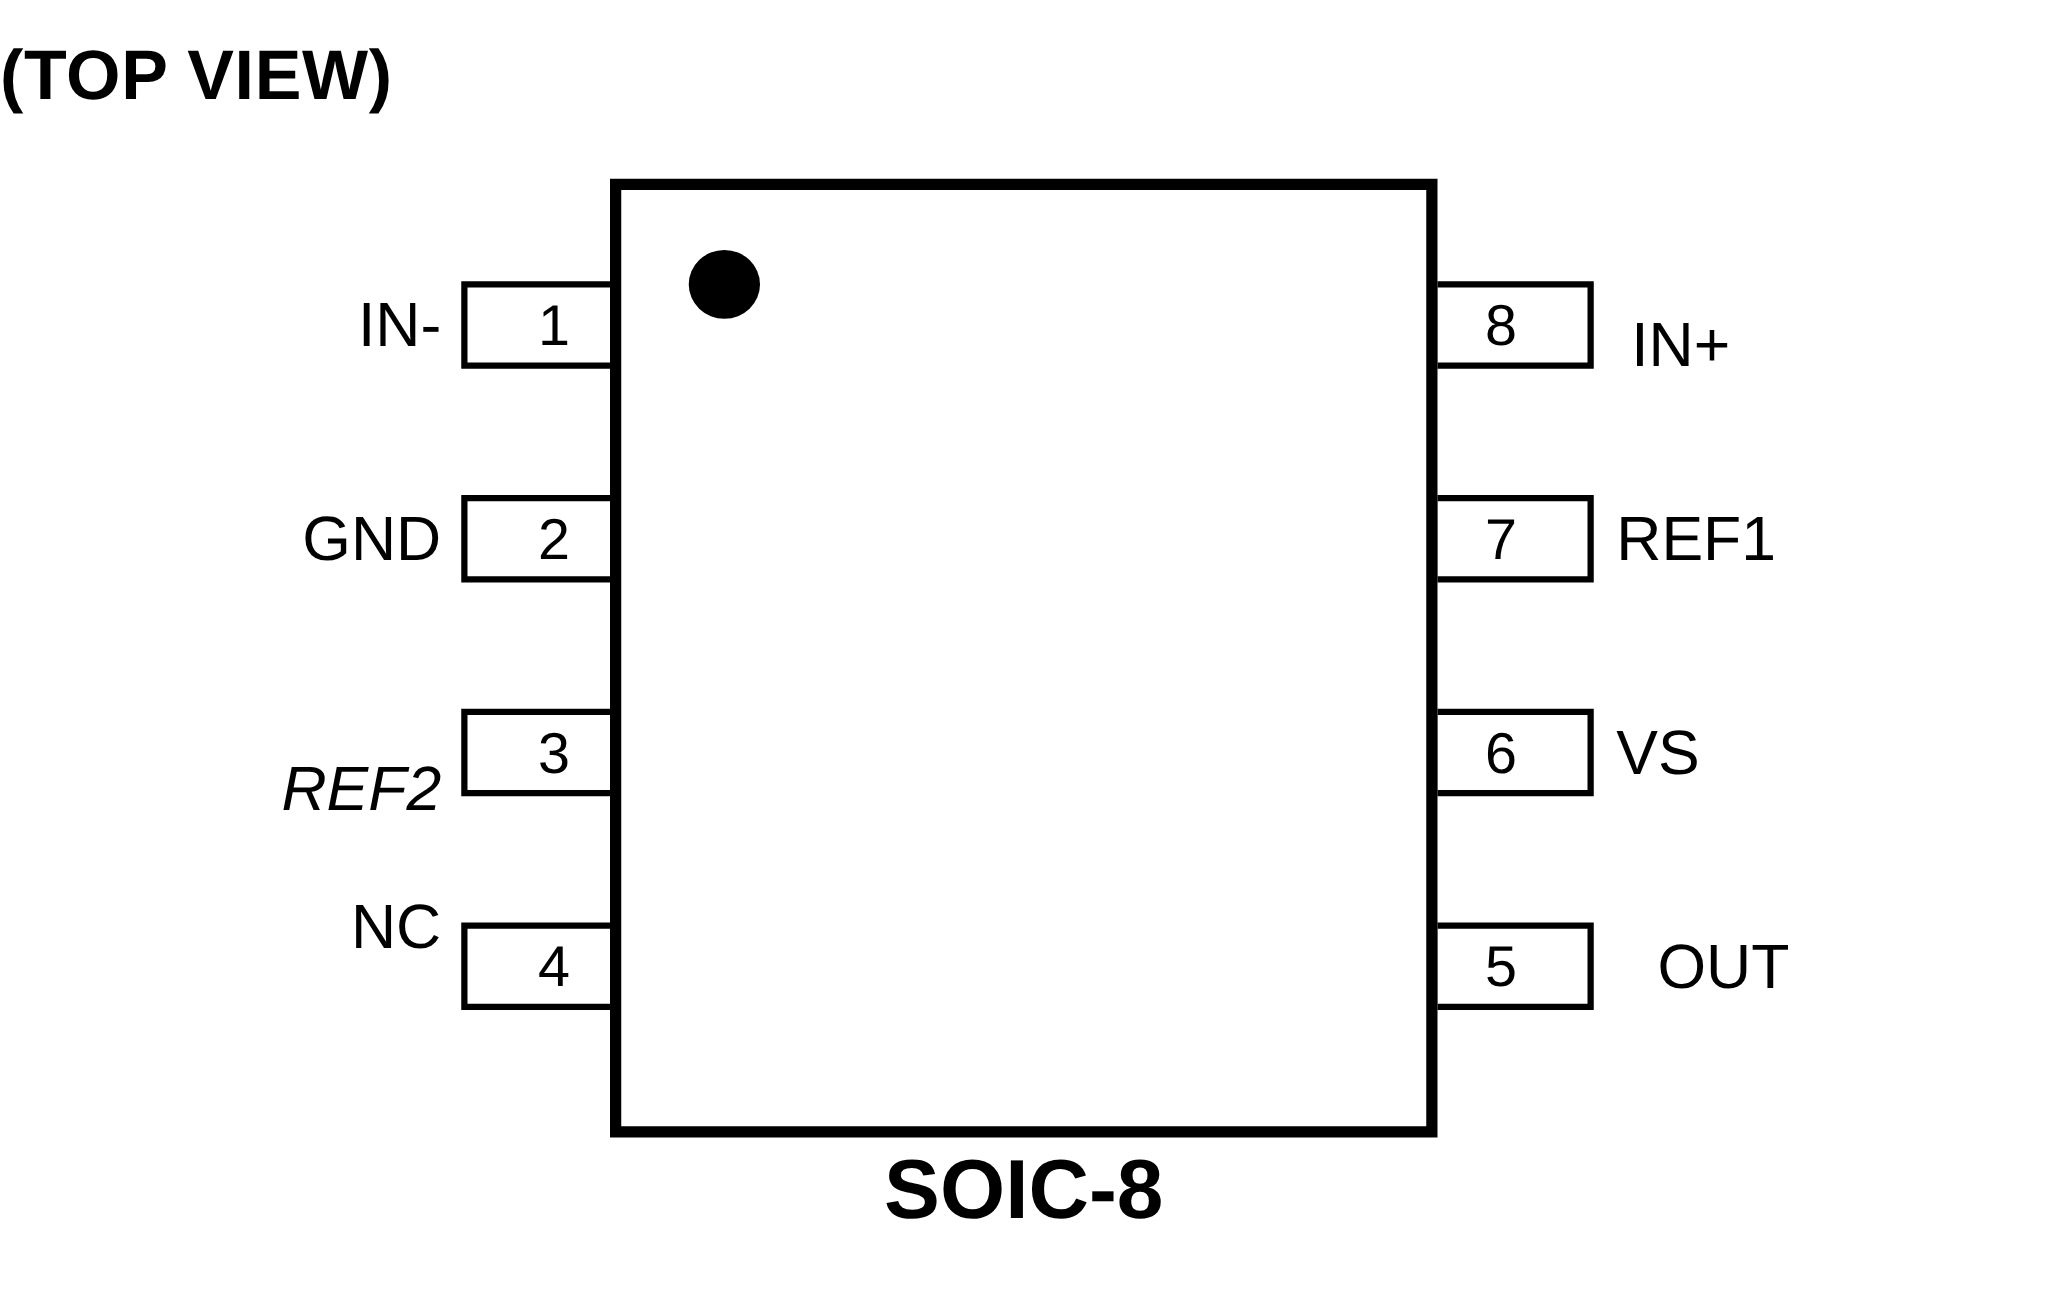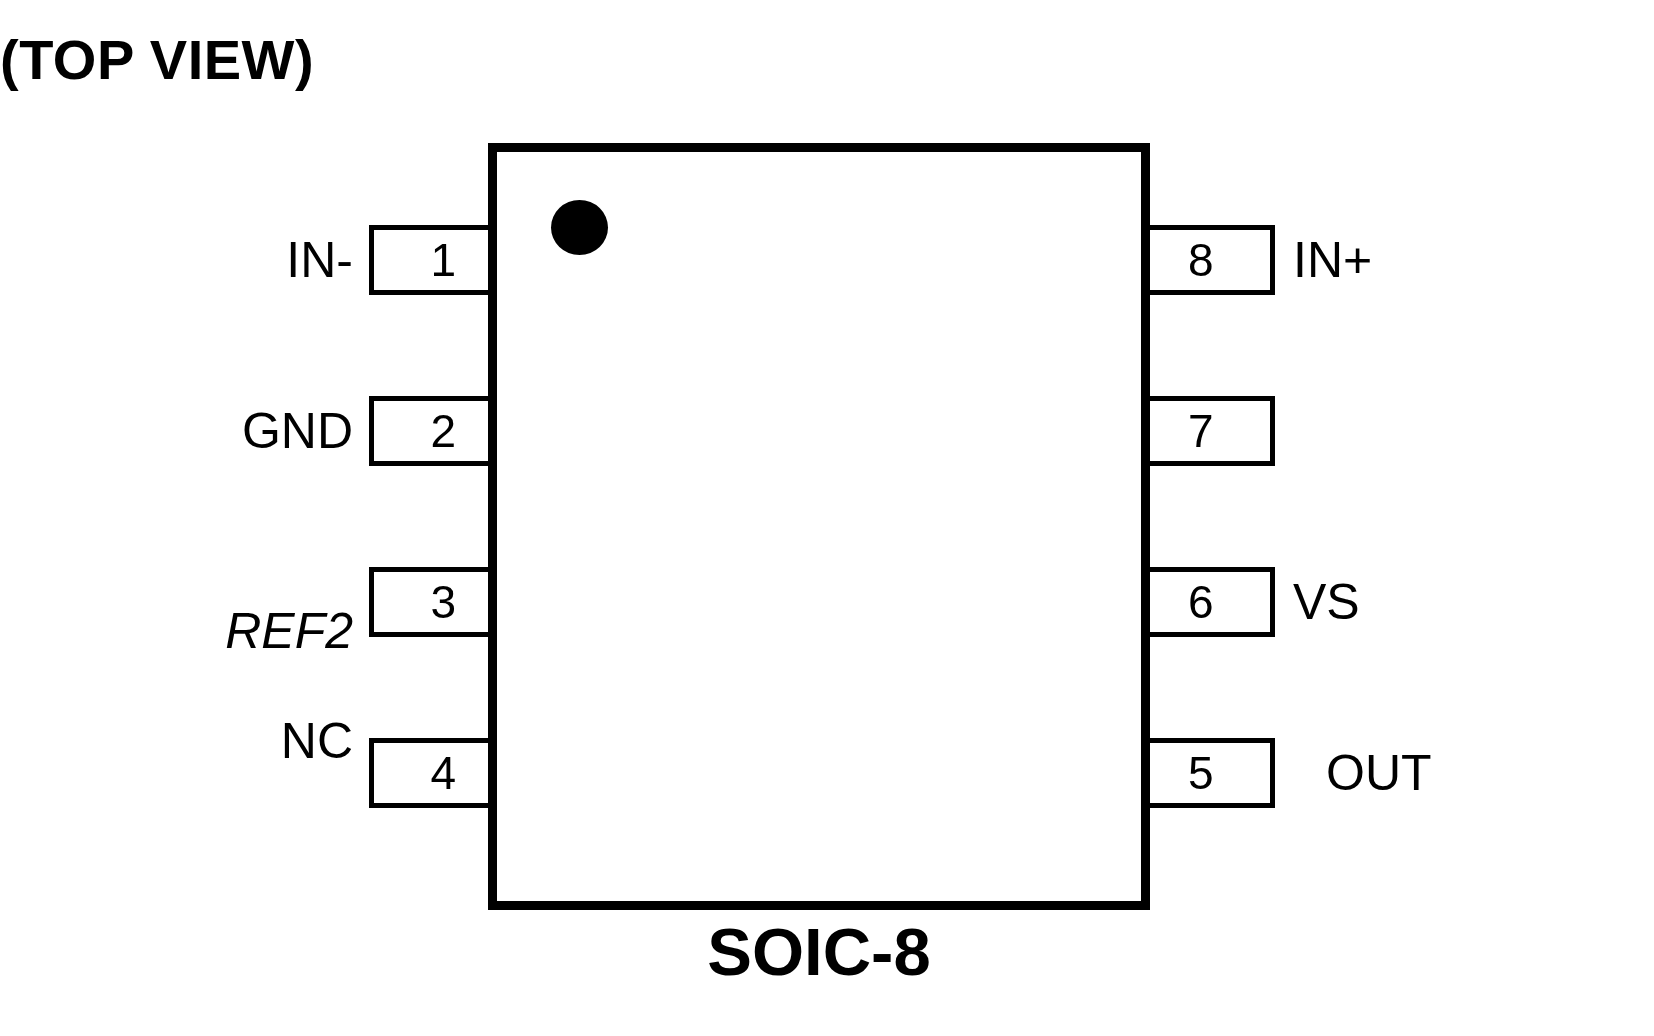--- a/index.html
+++ b/index.html
@@ -136,23 +136,24 @@
   <div class="pin-label left" style="top:396px;">GND</div>
   <div class="pin-box left" style="top:396px;">2</div>
 
   <div class="pin-label left" style="top:596px;font-style:italic;">REF2</div>
   <div class="pin-box left" style="top:567px;">3</div>
 
   <div class="pin-label left" style="top:706px;">NC</div>
   <div class="pin-box left" style="top:738px;">4</div>
 
   <div class="pin-box right" style="top:225px;">8</div>
-  <div class="pin-label right" style="top:225px;">IN+</div>
+  <div class="pin-label right" style="top:241px;margin-left:12px;">IN+</div>
 
   <div class="pin-box right" style="top:396px;">7</div>
+  <div class="pin-label right" style="top:396px;">REF1</div>
 
   <div class="pin-box right" style="top:567px;">6</div>
   <div class="pin-label right" style="top:567px;">VS</div>
 
   <div class="pin-box right" style="top:738px;">5</div>
   <div class="pin-label right" style="top:738px;margin-left:33px;">OUT</div>
 
   <div class="footer">SOIC-8</div>
 
 </div>

